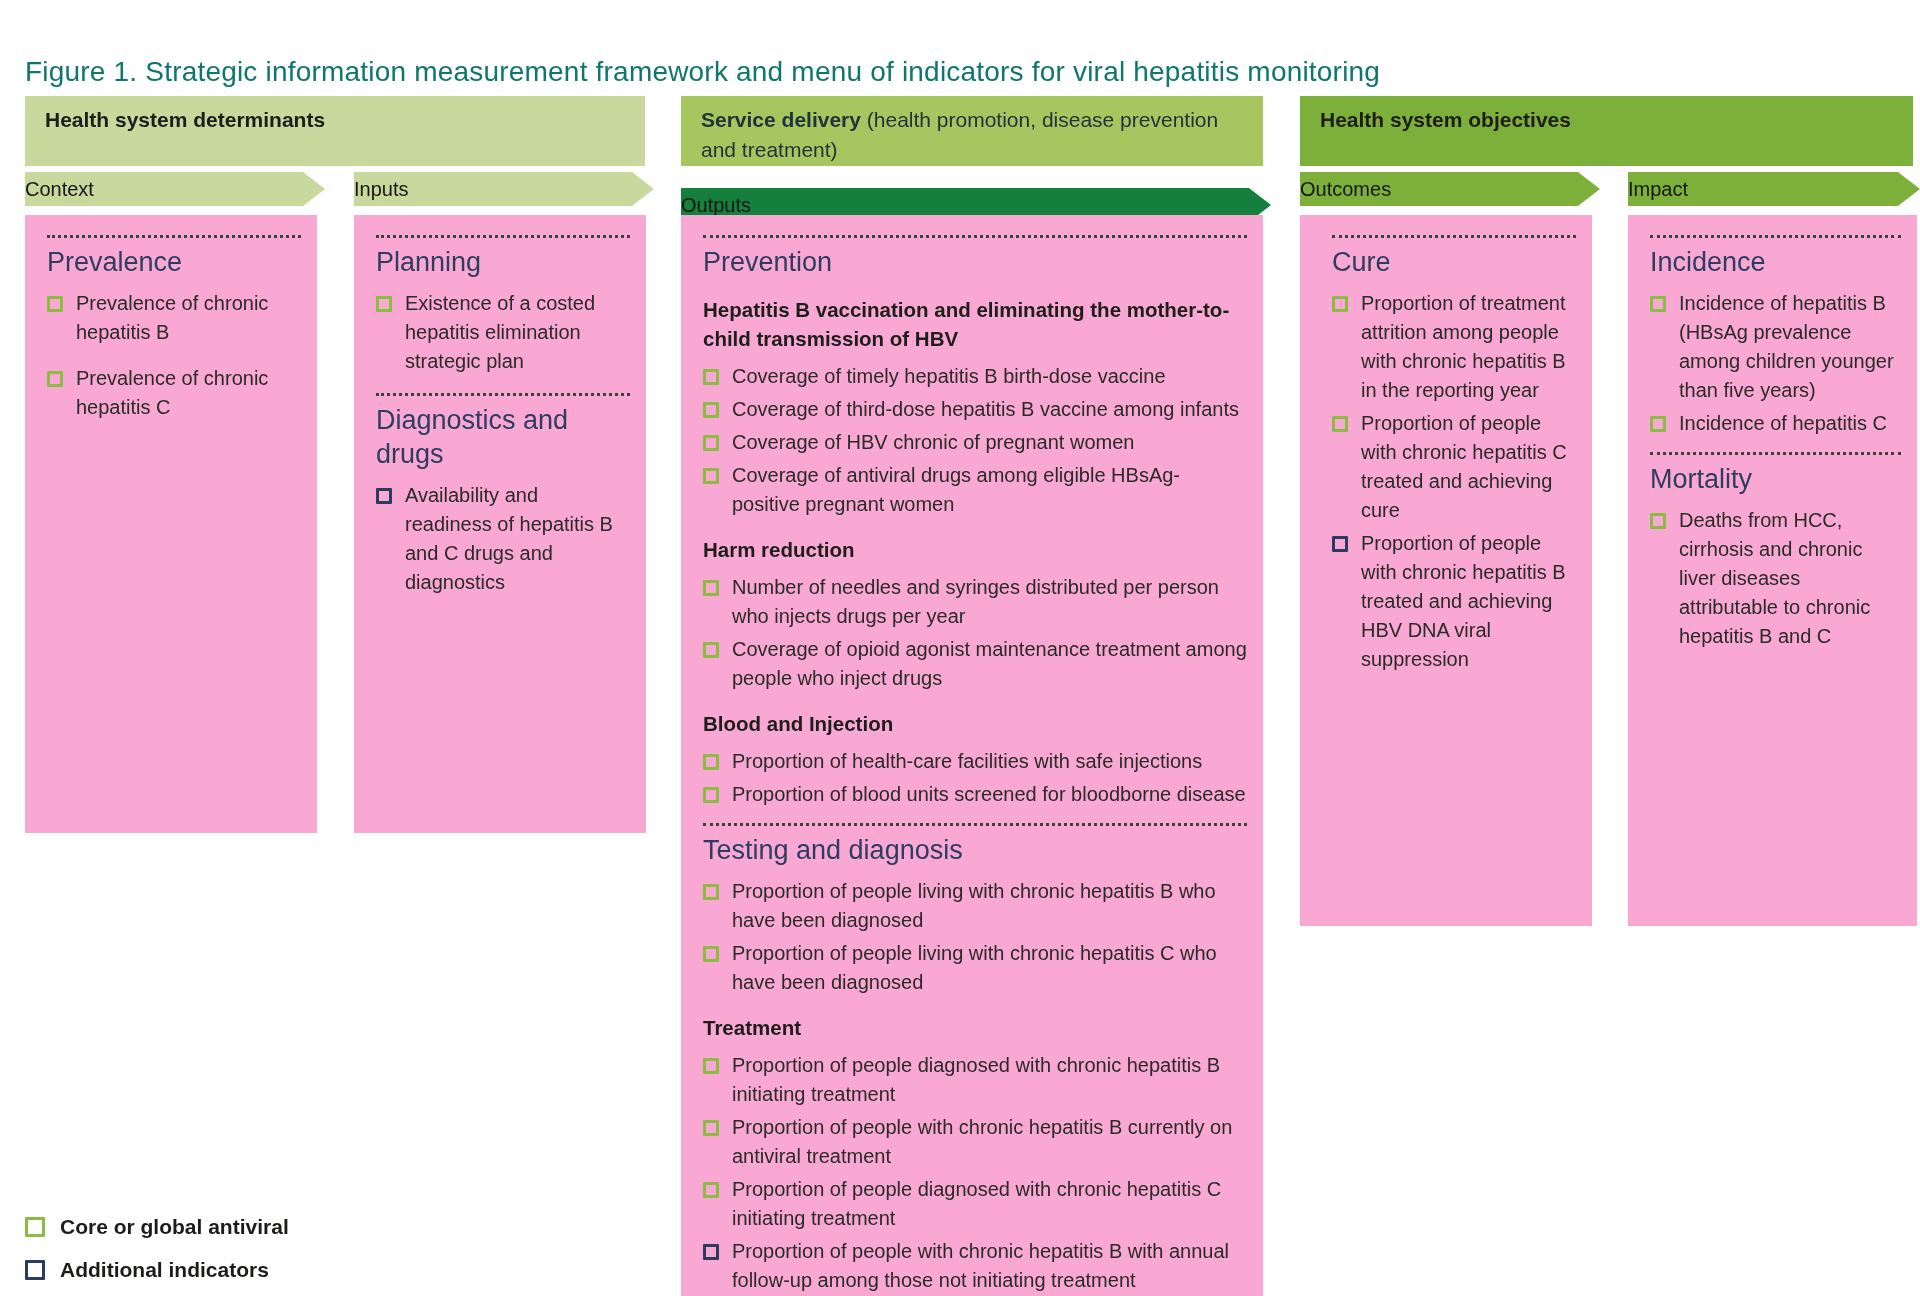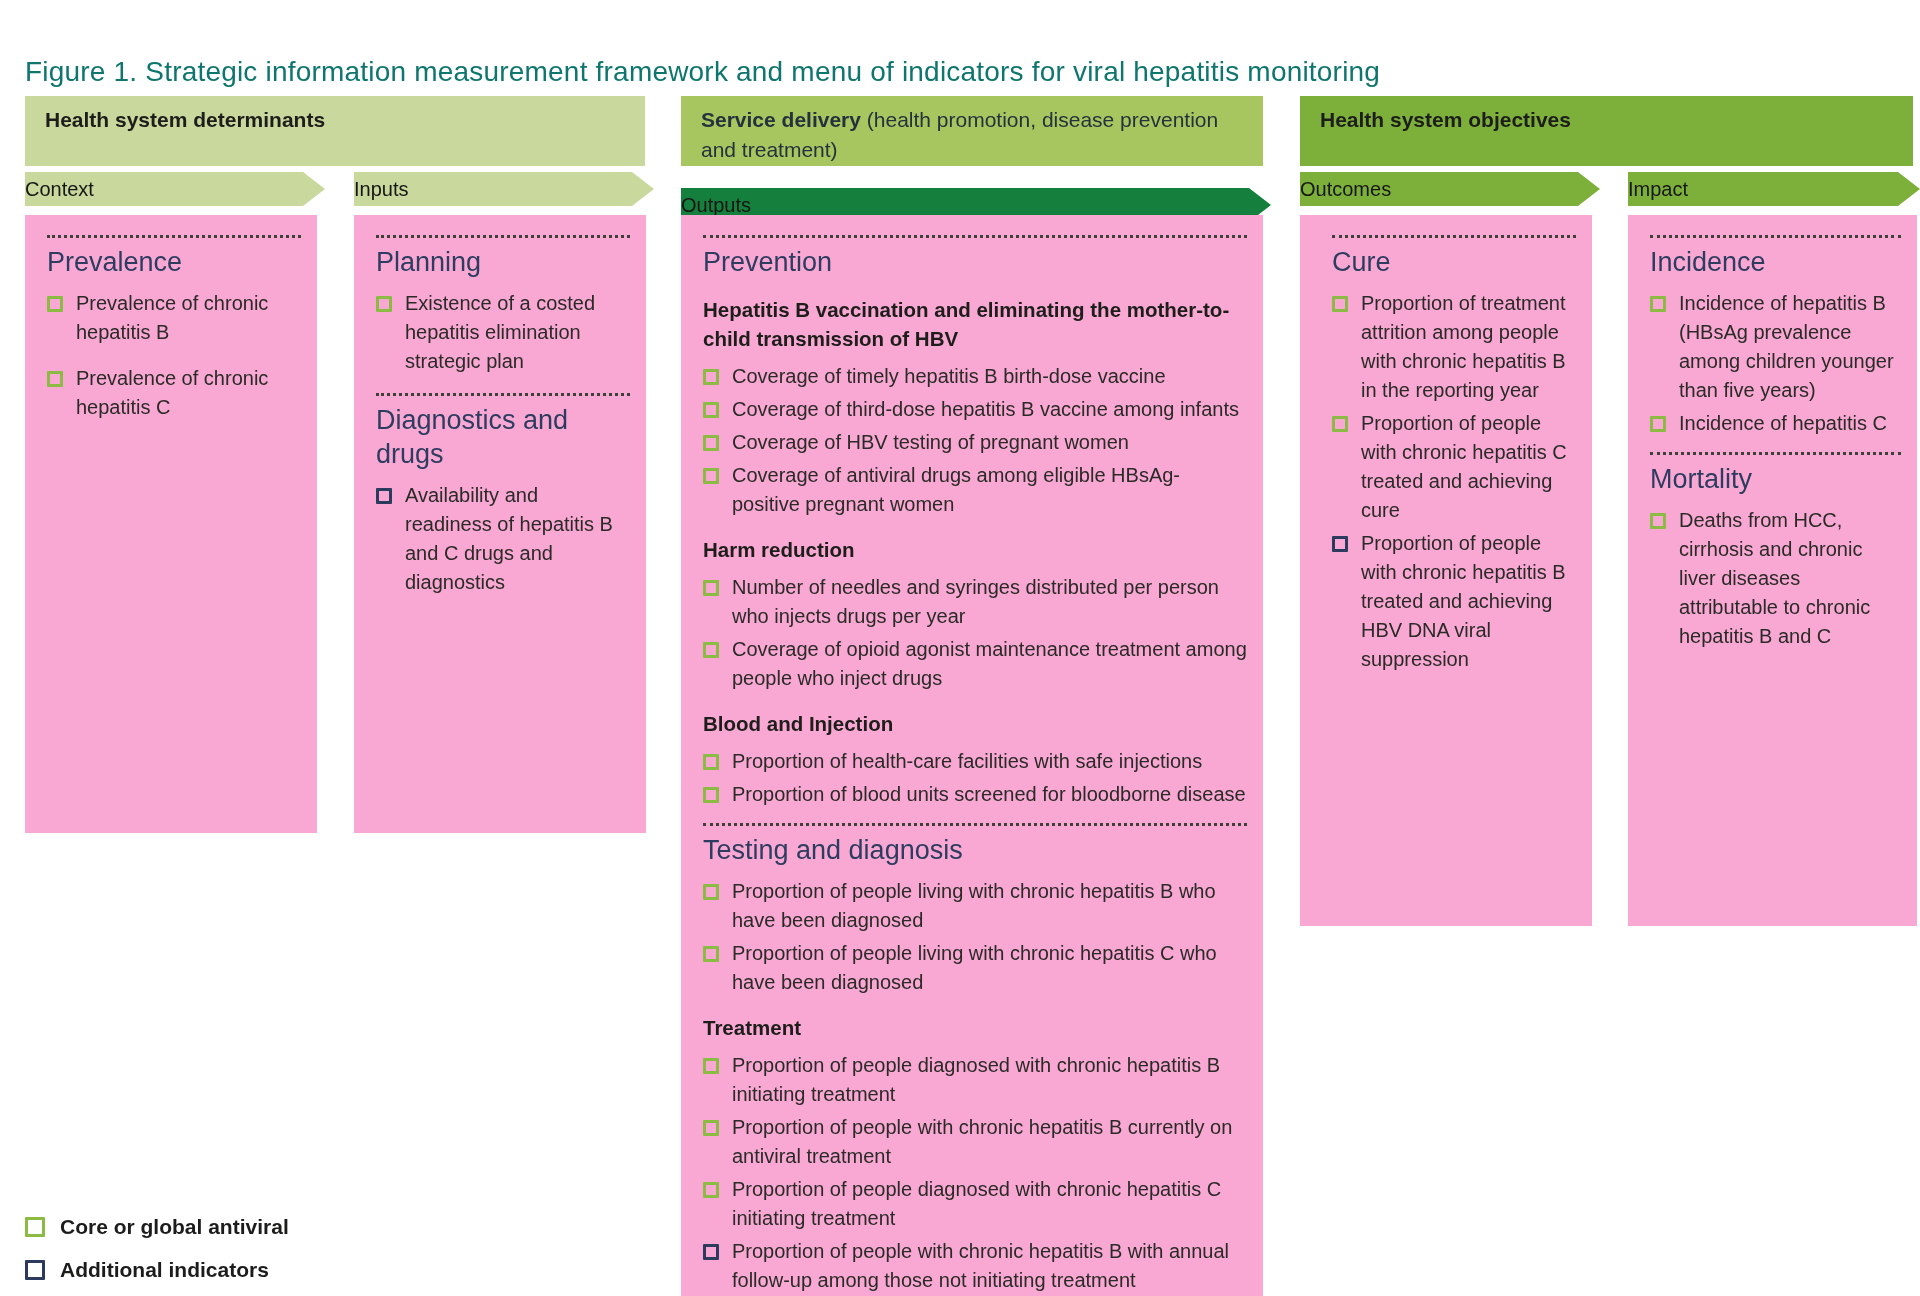--- a/index.html
+++ b/index.html
@@ -130,21 +130,21 @@
         <div class="item">
           <span class="box core"></span>
           <span class="itxt">Coverage of timely hepatitis B birth-dose vaccine</span>
         </div>
         <div class="item">
           <span class="box core"></span>
           <span class="itxt">Coverage of third-dose hepatitis B vaccine among infants</span>
         </div>
         <div class="item">
           <span class="box core"></span>
-          <span class="itxt">Coverage of HBV testing of pregnant women</span>
+          <span class="itxt">Coverage of HBV chronic of pregnant women</span>
         </div>
         <div class="item">
           <span class="box core"></span>
           <span class="itxt">Coverage of antiviral drugs among eligible HBsAg-positive pregnant women</span>
         </div>
       </div>
 
       <div class="block">
         <div class="subheading">Harm reduction</div>
         <div class="item">

